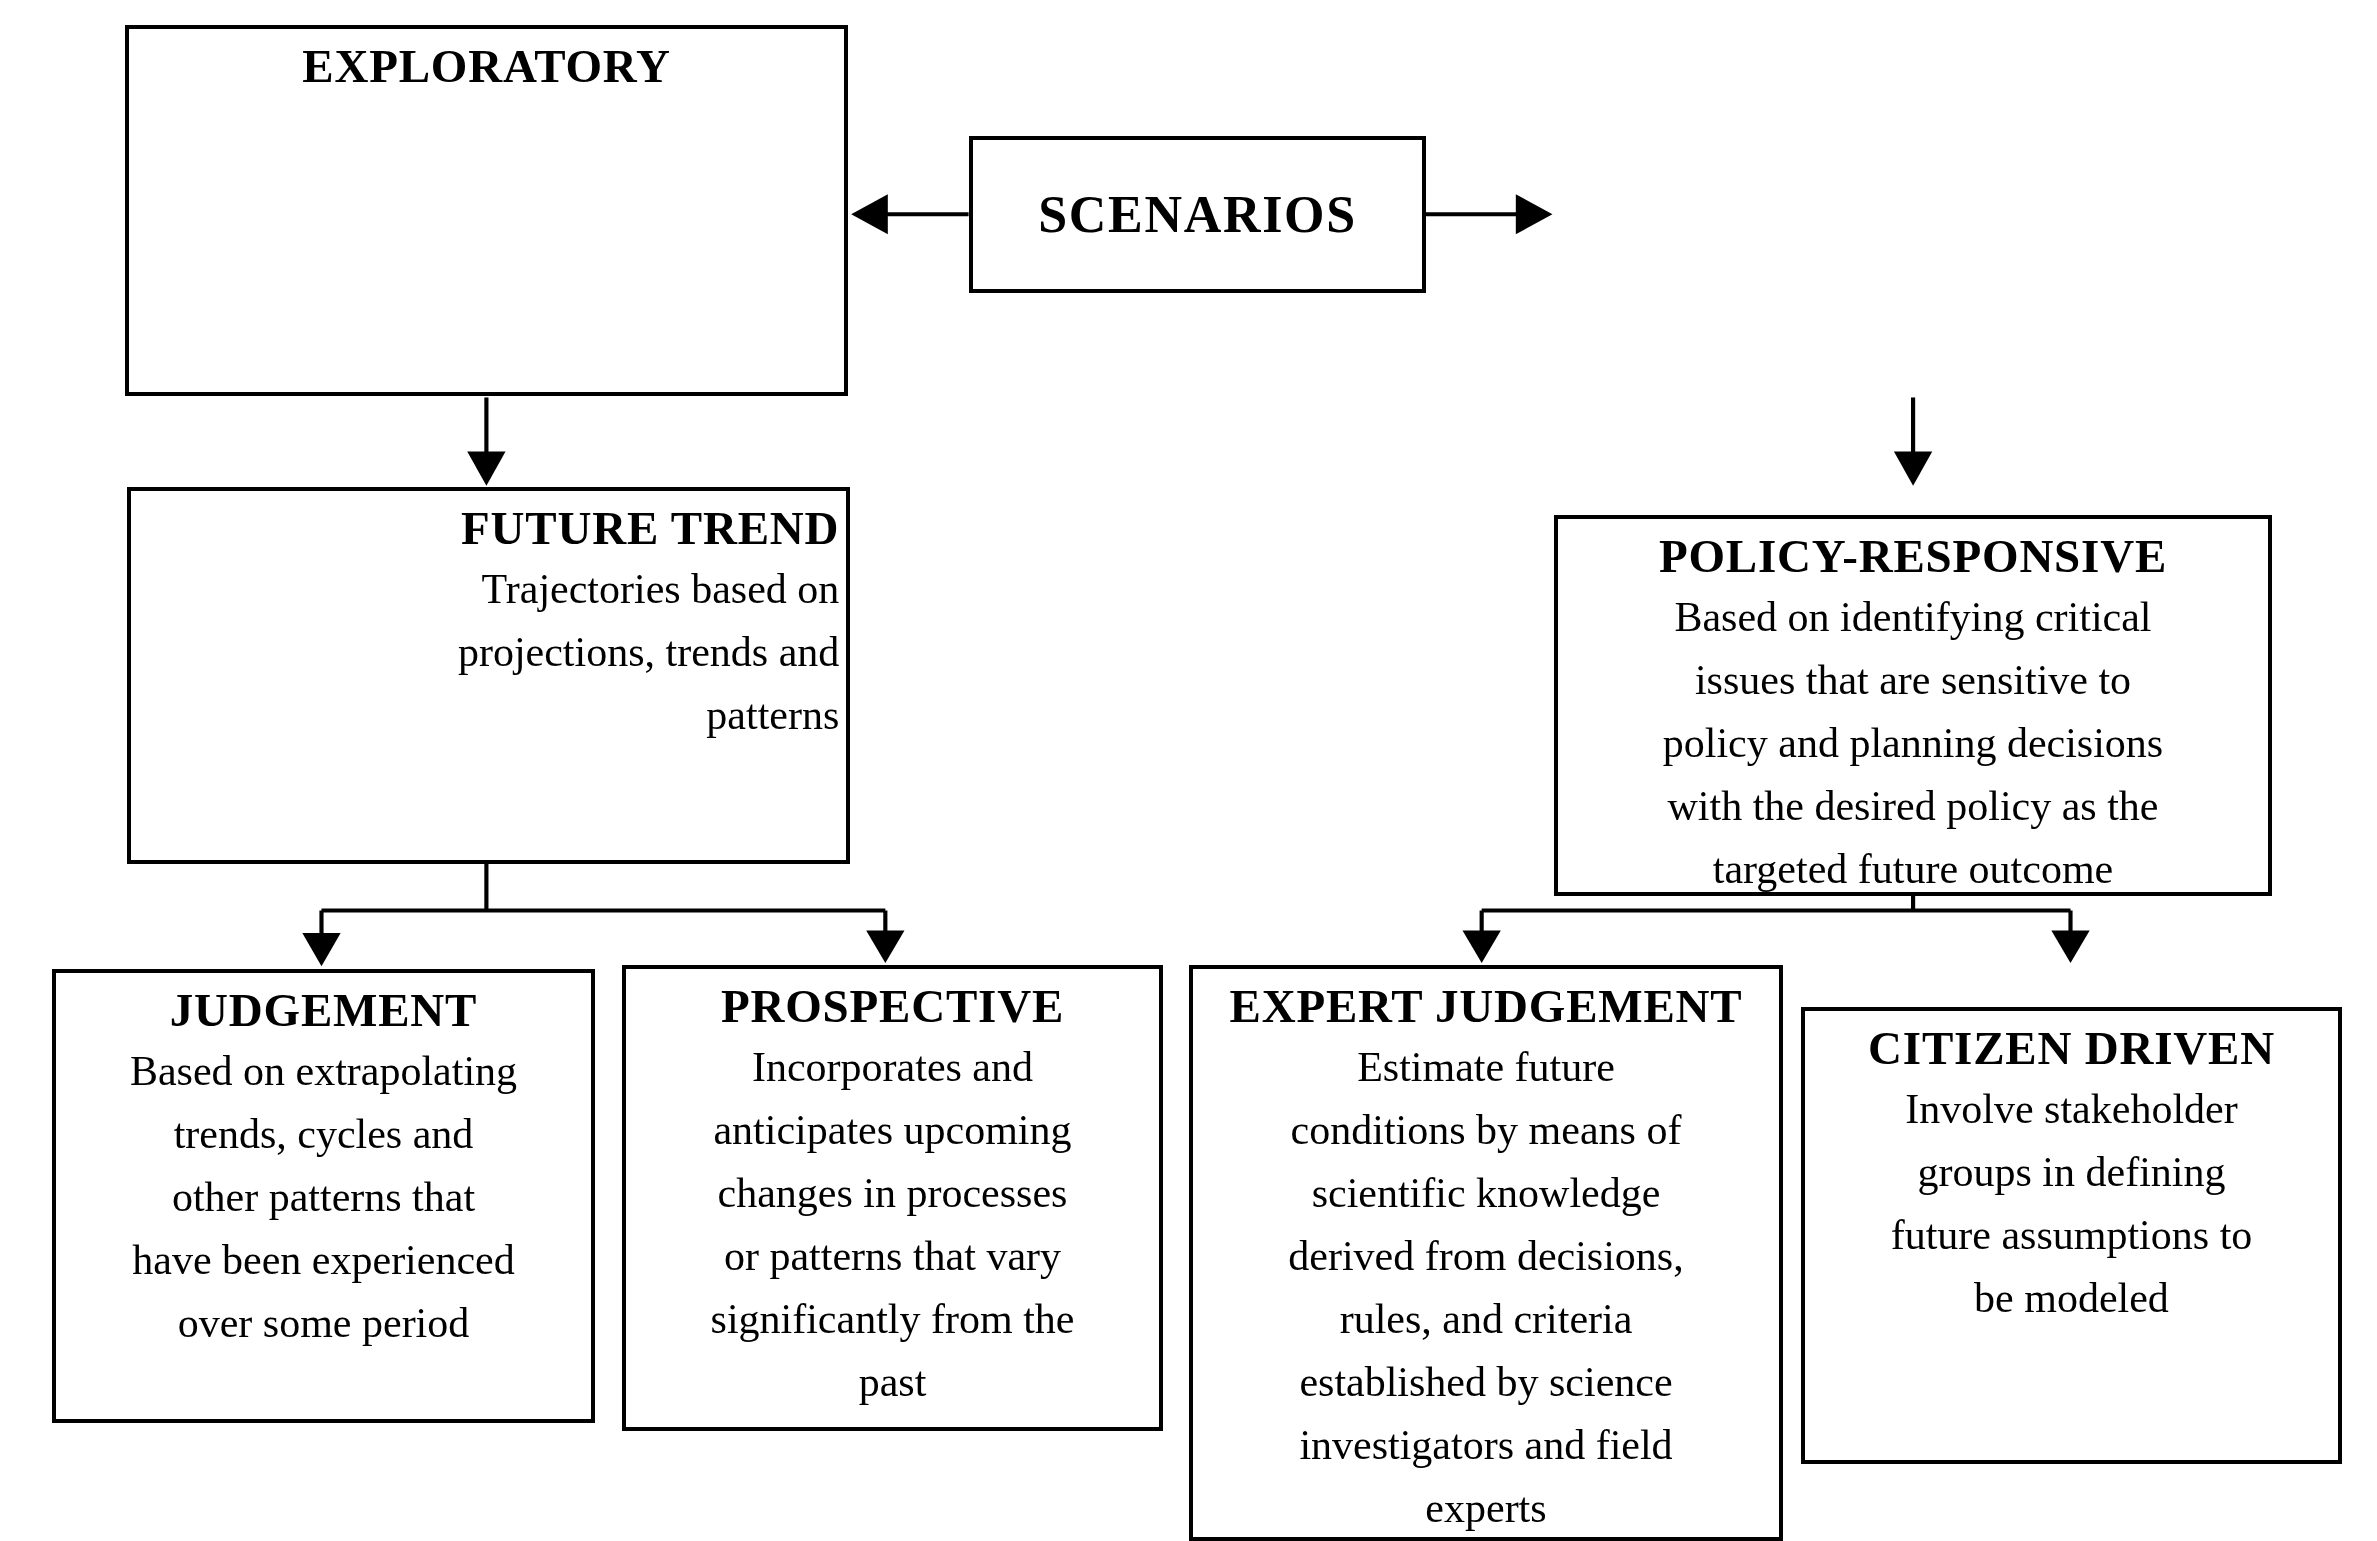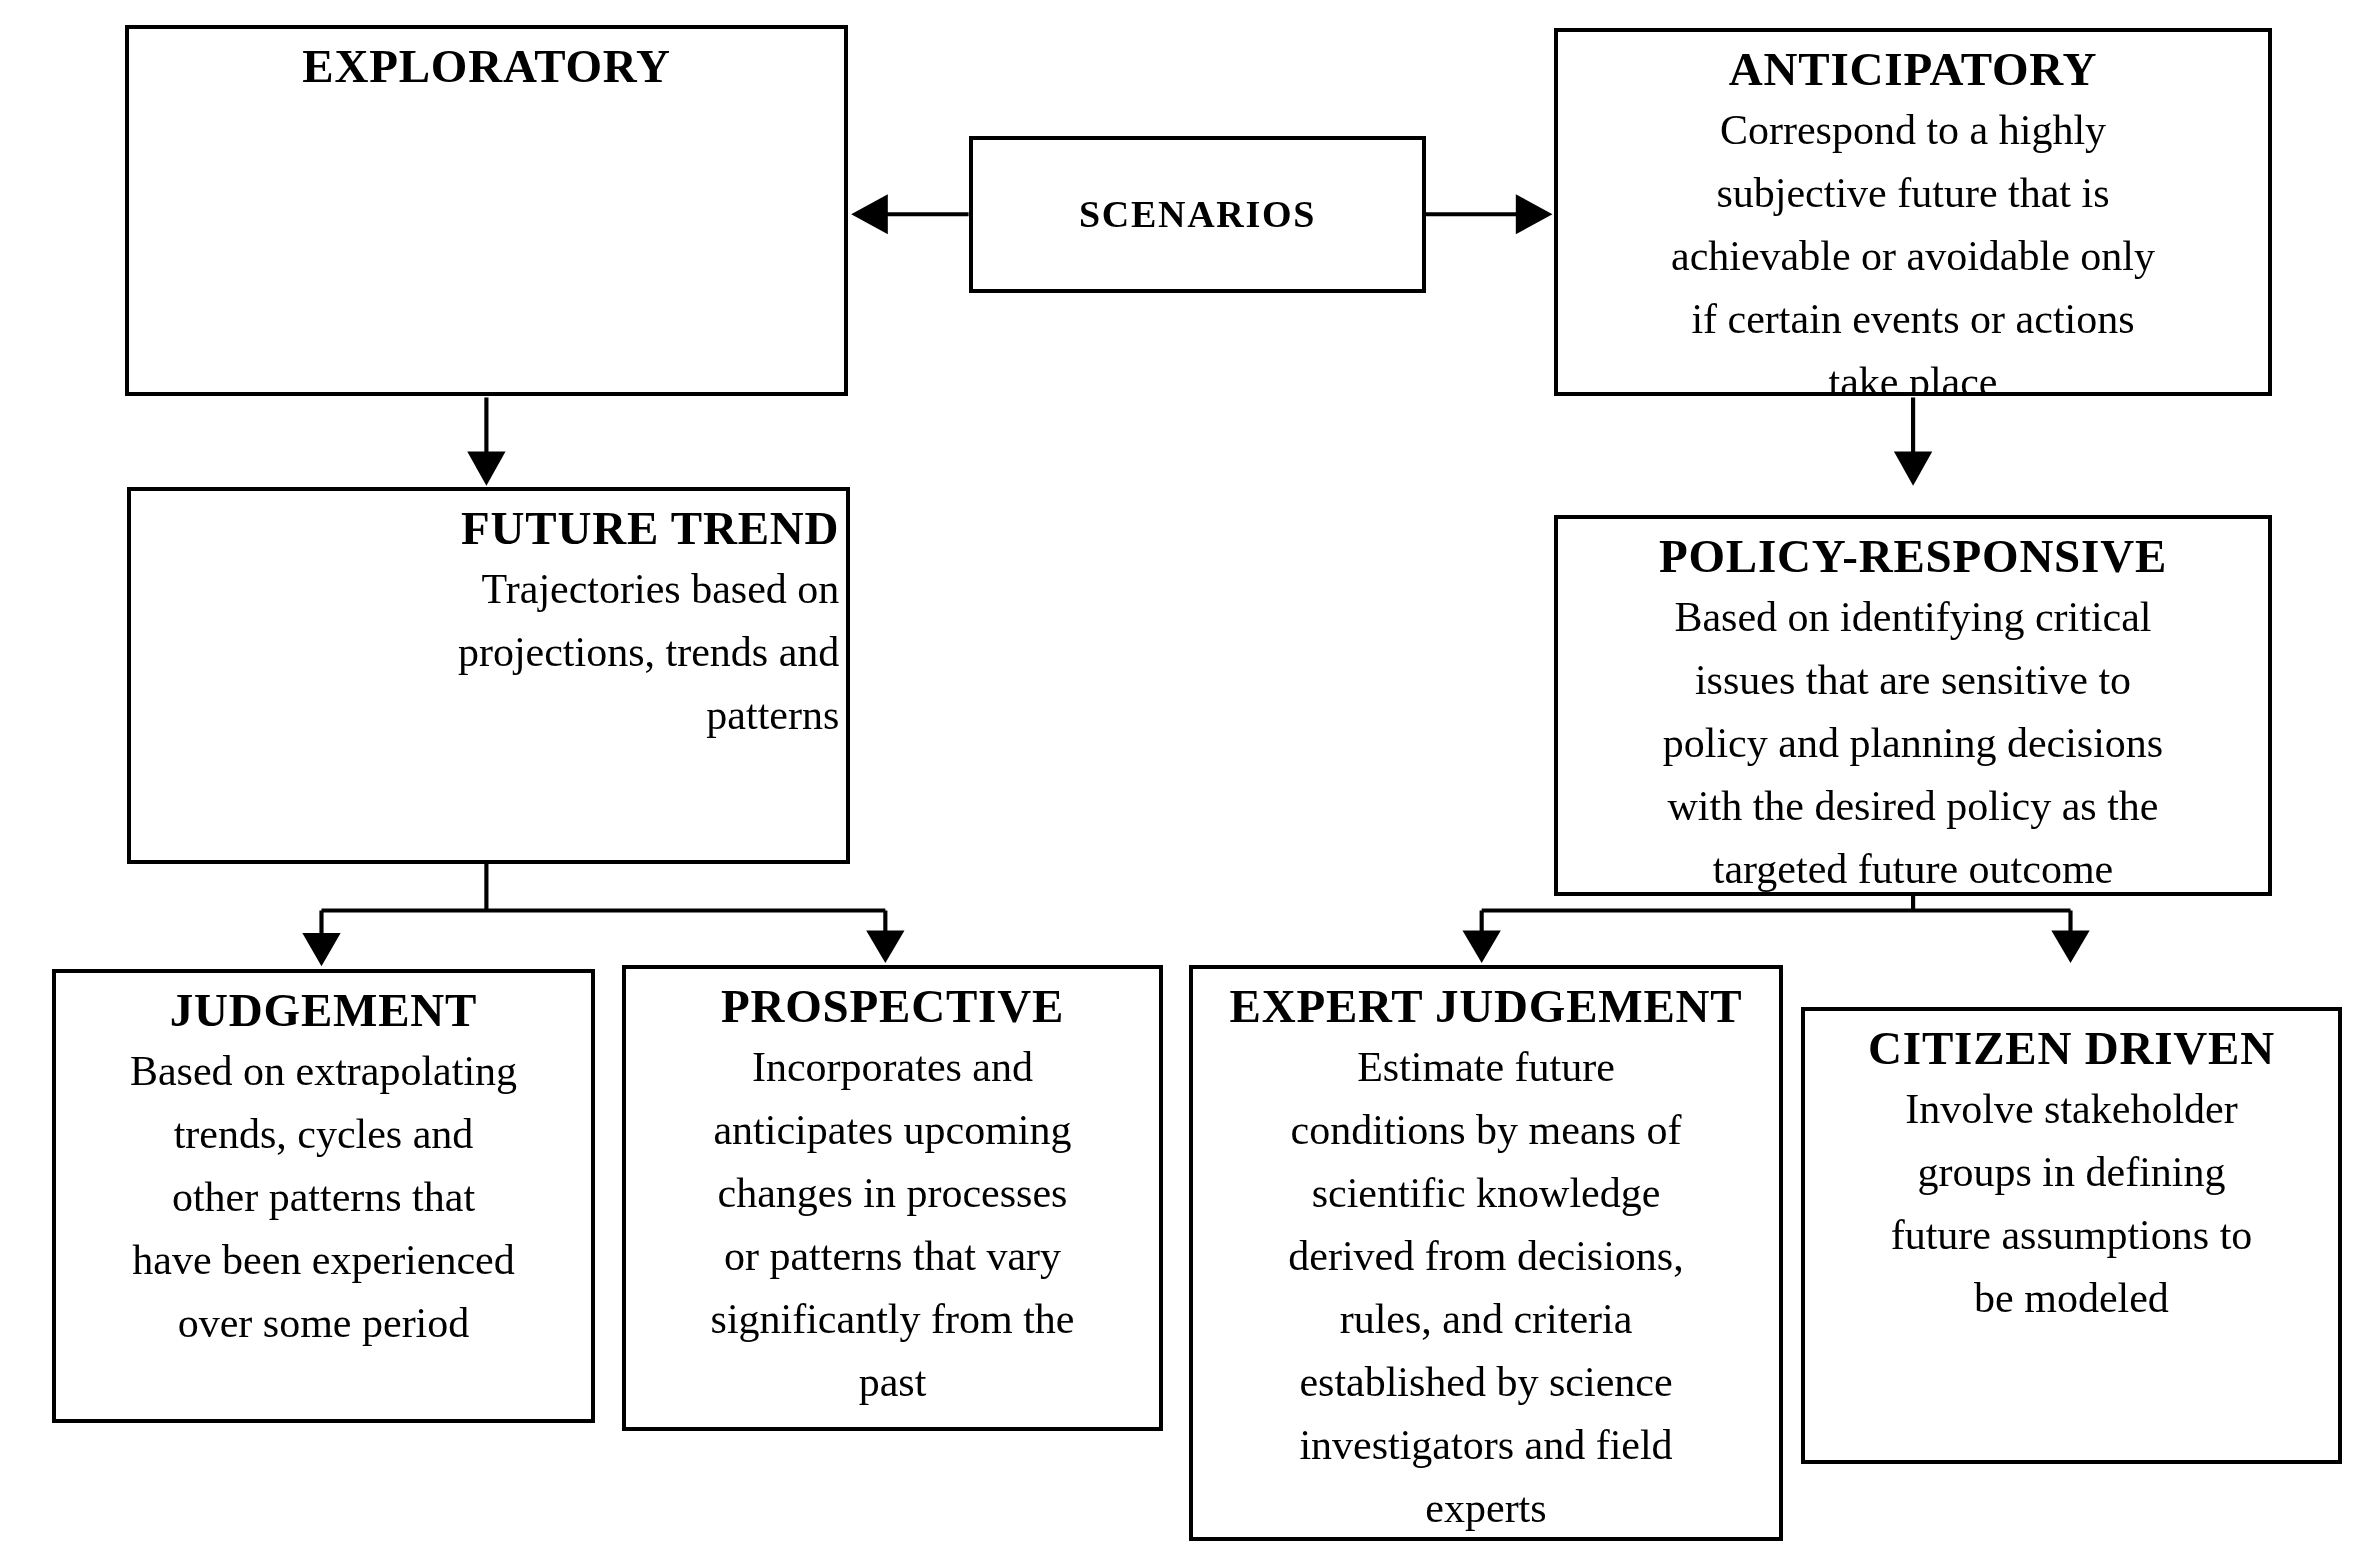--- a/index.html
+++ b/index.html
@@ -36,21 +36,21 @@
     font-size: 42px;
     line-height: 1.5;
     white-space: pre-line;
   }
   .center-box {
     display: flex;
     align-items: center;
     justify-content: center;
   }
   .center-box .title {
-    font-size: 38px;
+    font-size: 52px;
     letter-spacing: 1.7px;
   }
   
   #box-exploratory      { left: 125px;  top: 25px;   width: 723px; height: 371px; }
   #box-scenarios        { left: 969px; top: 136px;  width: 457px; height: 157px; }
   #box-anticipatory     { left: 1554px; top: 27.5px;   width: 718px; height: 368px; }
   #box-future-trend     { left: 127px;  top: 487px;  width: 723px; height: 377px; text-align: right; }
   #box-policy-responsive{ left: 1554px; top: 487px;  width: 718px; height: 381px; margin-top: 28px; }
   #box-projective       { left: 52px;   top: 969px; width: 543px; height: 454px; }
   #box-prospective      { left: 622px;  top: 965px; width: 541px; height: 466px; }
@@ -121,28 +121,20 @@
   </svg>
 
   <div class="box" id="box-exploratory">
     <div class="title">EXPLORATORY</div>
   </div>
 
   <div class="box center-box" id="box-scenarios">
     <div class="title">SCENARIOS</div>
   </div>
 
-  <div class="box" id="box-anticipatory">
-    <div class="title">ANTICIPATORY</div>
-    <div class="body">Correspond to a highly
-subjective future that is
-achievable or avoidable only
-if certain events or actions
-take place</div>
-  </div>
 
   <div class="box" id="box-future-trend">
     <div class="title">FUTURE TREND</div>
     <div class="body">Trajectories based on
 projections, trends and
 patterns</div>
   </div>
 
   <div class="box" id="box-policy-responsive">
     <div class="title">POLICY-RESPONSIVE</div>

